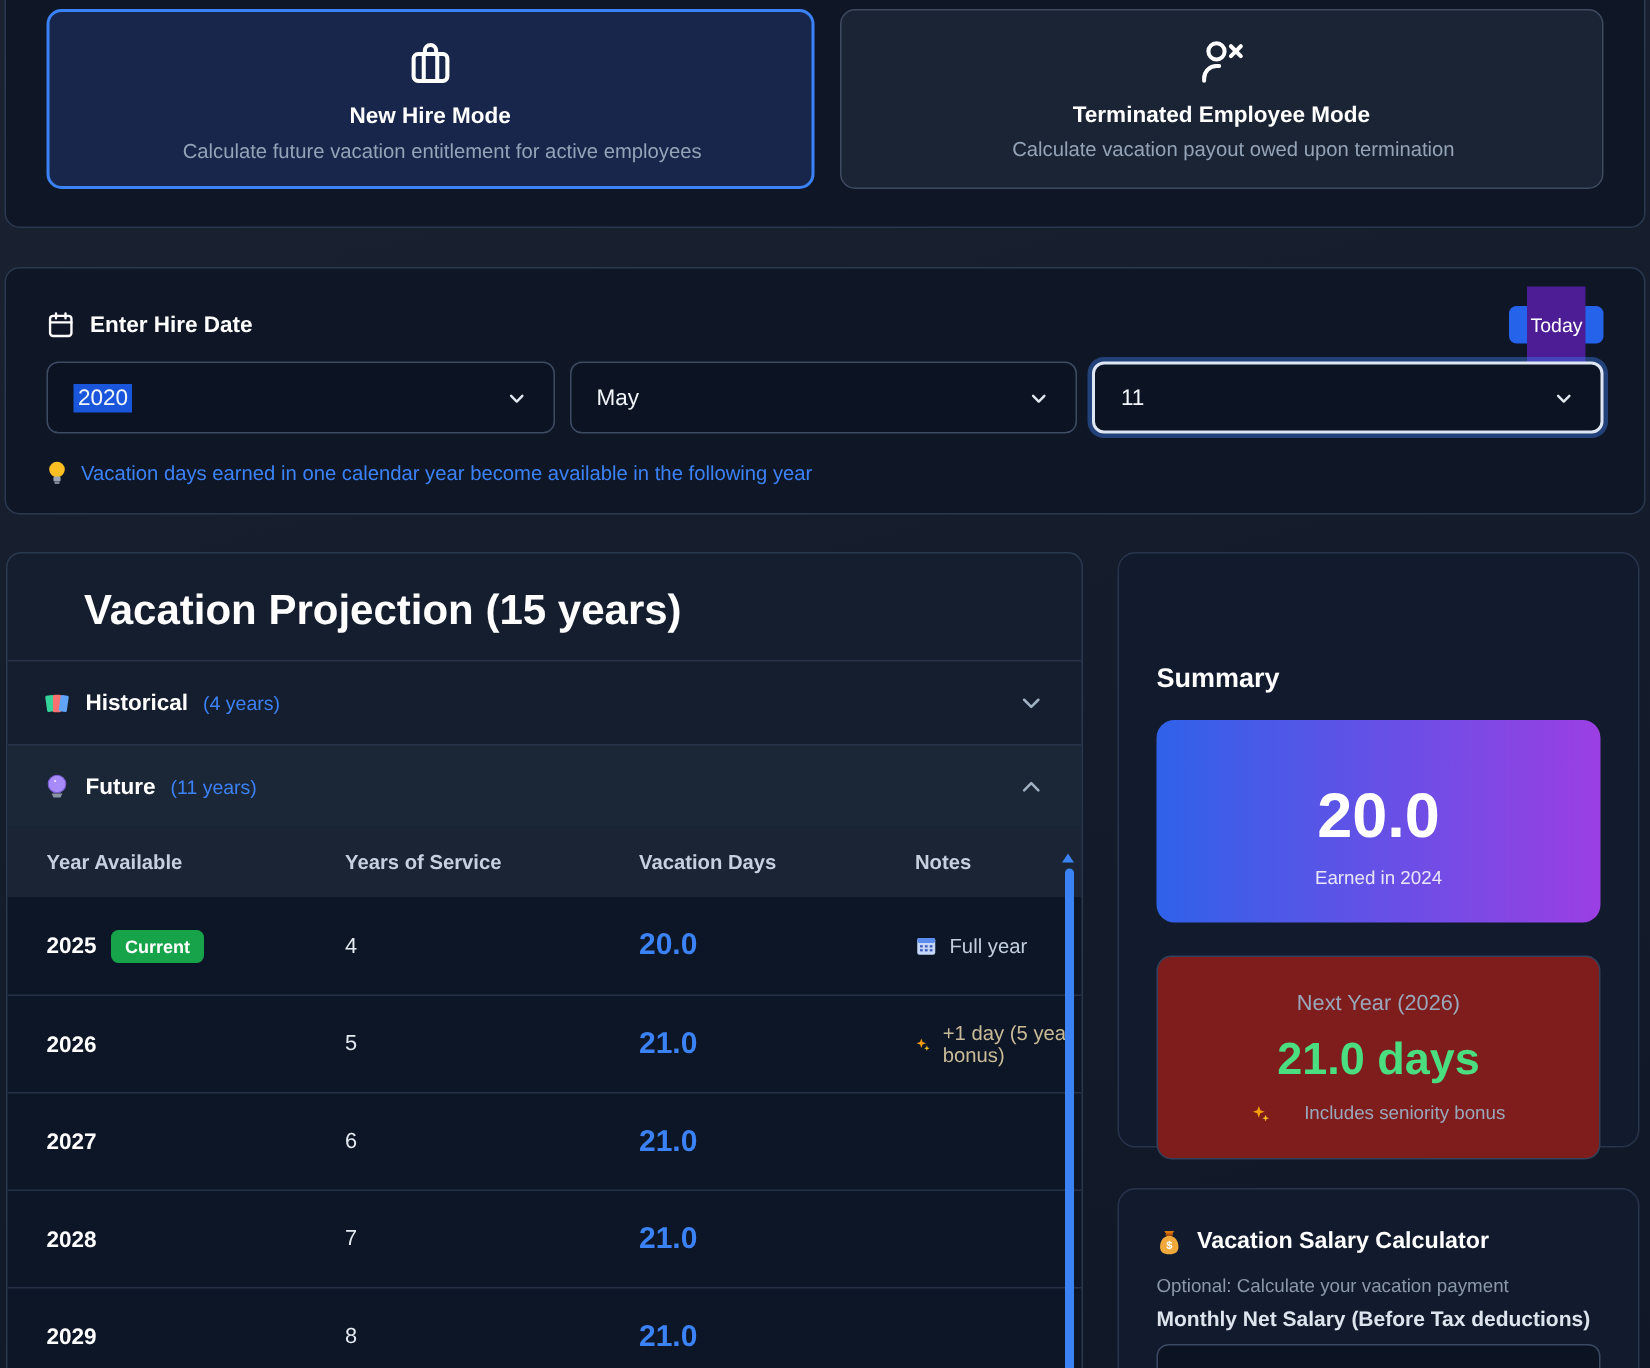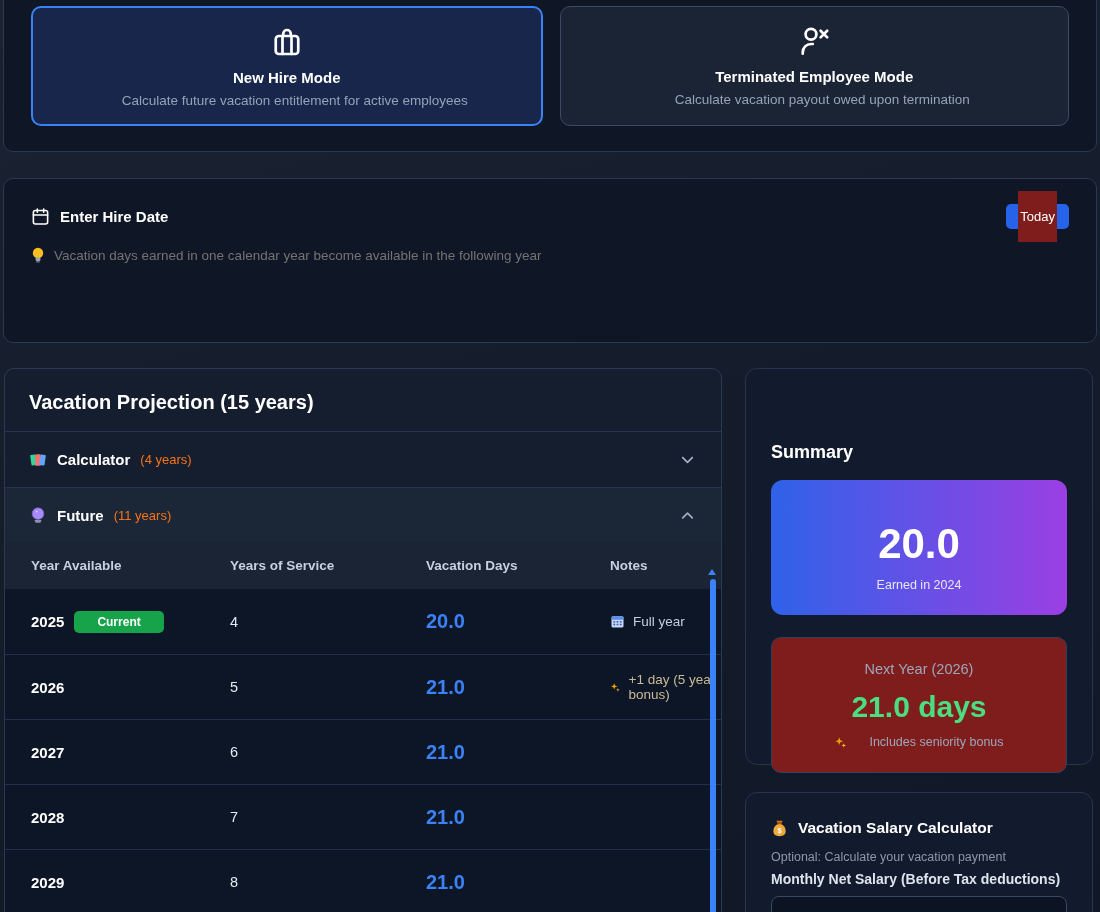--- a/index.html
+++ b/index.html
@@ -19,49 +19,49 @@
   .mode-title { font-size:15px; font-weight:bold; color:#fff; margin-top:9px; }
   .mode-desc { font-size:13.5px; color:#94a3b8; margin-top:7px;margin-left:16px; }
   .mode-icon { height:36px; }
 
   
   .hire-card { left:3px; top:178px; width:1094px; height:165px; padding:25px 27px; }
   .hire-head { display:flex; justify-content:space-between; align-items:center; }
   .hire-title { display:flex; align-items:center; gap:10px; font-size:15px; font-weight:bold; color:#fff; }
   .today-btn { background:var(--accent-strong,#2563eb); border:none; color:#fff; font-size:13px;
     font-family:inherit; padding:5px 12px; border-radius:5px; cursor:pointer; }
-  .today-btn .txt-sel { background:#7f1d1d; padding:18px 2px;text-align:right; }
+  .today-btn .txt-sel { background:#4c1d95; padding:18px 2px;text-align:right; }
   .selects-row { display:flex; gap:10px; margin-top:12px; }
   .select { flex:1; height:48px; background:#0c1424; border:1px solid #3d4b63; border-radius:8px;
     display:flex; align-items:center; justify-content:space-between; padding:0 17px;
     font-size:15px; color:#f1f5f9; cursor:pointer; }
   .select.focused { border:2px solid #dde6f2; box-shadow:0 0 0 3px rgba(59,130,246,.40); }
   .sel-highlight { background:#1a56db; padding:1px 3px; }
-  .tip { display:flex; align-items:center; gap:9px; margin-top:18px; font-size:13.5px; color:#737373; }
+  .tip { display:flex; align-items:center; gap:9px; margin-top:18px; font-size:13.5px; color:#3b82f6; }
 
   
   .projection-card { left:4px; top:368px; width:718px; height:600px; background:#151e2e; overflow:hidden; }
   .proj-header { padding:22px 24px 17px; }
-  .proj-title { font-size:20px; font-weight:bold; color:#fff; }
+  .proj-title { font-size:28px; font-weight:bold; color:#fff;margin-left:27px; }
   .proj-sub { font-size:13px; color:#8b97ab; margin-top:8px; }
   .acc-row { display:flex; align-items:center; gap:10px; padding:0 24px; height:56px;
     border-top:1px solid #283349; cursor:pointer; }
   .acc-row.future { background:#1b2637; height:55px; }
   .acc-label { font-size:15px; font-weight:bold; color:#fff; }
-  .acc-count { font-size:13px; color:#f97316;text-align:right; }
+  .acc-count { font-size:13px; color:#3b82f6;text-align:right; }
   .acc-chevron { margin-left:auto; }
 
   .thead, .tr { display:grid; grid-template-columns:163px 160px 148px 1fr; align-items:center; padding-left:26px;gap:36px; }
   .thead { height:47px; background:#1a2434; font-size:13.5px; font-weight:bold; color:#c6d0de; }
   .tbody { background:#0d1626; }
   .tr { height:65px; border-top:1px solid #243045; }
   .tr:first-child { border-top:none; }
   .cell-year { display:flex; align-items:center; gap:10px; font-size:15px; font-weight:bold; color:#fff; }
   .badge { background:var(--badge-green,#17a34a); color:#fff; font-size:12px; font-weight:bold;
-    border-radius:5px; padding:4px 23px; }
+    border-radius:5px; padding:4px 9px; }
   .cell-service { font-size:14.5px; color:#e5eaf2; }
   .cell-days { font-size:20px; font-weight:bold; color:var(--accent,#3b82f6); }
   .cell-notes { display:flex; align-items:center; gap:8px; font-size:13.5px; color:#c3cedd; }
   .cell-notes.bonus { color:#c9bb97; }
   .scroll-arrow { position:absolute; right:5px; top:200px; width:0; height:0;
     border-left:4px solid transparent; border-right:4px solid transparent;
     border-bottom:6px solid var(--accent,#3b82f6); }
   .scroll-thumb { position:absolute; right:5px; top:210px; bottom:0; width:6px;
     background:var(--accent,#3b82f6); border-radius:4px; cursor:grab; }
 
@@ -118,20 +118,40 @@
       <svg width="19" height="19" viewBox="0 0 24 24" fill="none" stroke="#ffffff" stroke-width="2" stroke-linecap="round" stroke-linejoin="round">
         <rect x="3" y="4.5" width="18" height="17" rx="2.5"></rect>
         <path d="M8 2.5v4M16 2.5v4M3 10h18"></path>
       </svg>
       <span>Enter Hire Date</span>
     </div>
     <button class="today-btn">
       <span class="txt-sel">Today</span>
     </button>
   </div>
+  <div class="selects-row">
+    <div class="select">
+      <span class="sel-highlight">2020</span>
+      <svg width="15" height="15" viewBox="0 0 24 24" fill="none" stroke="#e2e8f0" stroke-width="2.6" stroke-linecap="round" stroke-linejoin="round">
+          <path d="M6 9.5l6 6 6-6"></path>
+        </svg>
+    </div>
+    <div class="select">
+      <span>May</span>
+      <svg width="15" height="15" viewBox="0 0 24 24" fill="none" stroke="#e2e8f0" stroke-width="2.6" stroke-linecap="round" stroke-linejoin="round">
+          <path d="M6 9.5l6 6 6-6"></path>
+        </svg>
+    </div>
+    <div class="select focused">
+      <span>11</span>
+      <svg width="15" height="15" viewBox="0 0 24 24" fill="none" stroke="#e2e8f0" stroke-width="2.6" stroke-linecap="round" stroke-linejoin="round">
+          <path d="M6 9.5l6 6 6-6"></path>
+        </svg>
+    </div>
+  </div>
   <div class="tip">
     <svg width="14" height="16" viewBox="0 0 14 16">
       <circle cx="7" cy="6" r="5.2" fill="#fbbf24"></circle>
       <rect x="4.6" y="10.6" width="4.8" height="3.4" rx="1" fill="#9aa4b5"></rect>
       <rect x="5.2" y="14.2" width="3.6" height="1.4" rx="0.7" fill="#7d8798"></rect>
     </svg>
     <span>Vacation days earned in one calendar year become available in the following year</span>
   </div>
 </section>
 
@@ -139,21 +159,21 @@
   <div class="proj-header">
     <div class="proj-title">Vacation Projection (15 years)</div>
   </div>
 
   <div class="acc-row">
     <svg width="18" height="18" viewBox="0 0 20 20">
       <rect x="2" y="4" width="6" height="12" rx="1" fill="#34d399" transform="rotate(-8 5 10)"></rect>
       <rect x="7" y="3.5" width="6" height="13" rx="1" fill="#f87171"></rect>
       <rect x="12" y="4" width="6" height="12" rx="1" fill="#60a5fa" transform="rotate(8 15 10)"></rect>
     </svg>
-    <span class="acc-label">Calculator</span>
+    <span class="acc-label">Historical</span>
     <span class="acc-count">(4 years)</span>
     <svg class="acc-chevron" width="19" height="19" viewBox="0 0 24 24" fill="none" stroke="#9fb0c3" stroke-width="2.2" stroke-linecap="round" stroke-linejoin="round">
         <path d="M6 9.5l6 6 6-6"></path>
       </svg>
   </div>
 
   <div class="acc-row future">
     <svg width="18" height="18" viewBox="0 0 20 20">
       <circle cx="10" cy="8.5" r="6.5" fill="#a78bfa"></circle>
       <circle cx="10" cy="8.5" r="6.5" fill="none" stroke="#7c5fd4" stroke-width="0.8"></circle>

